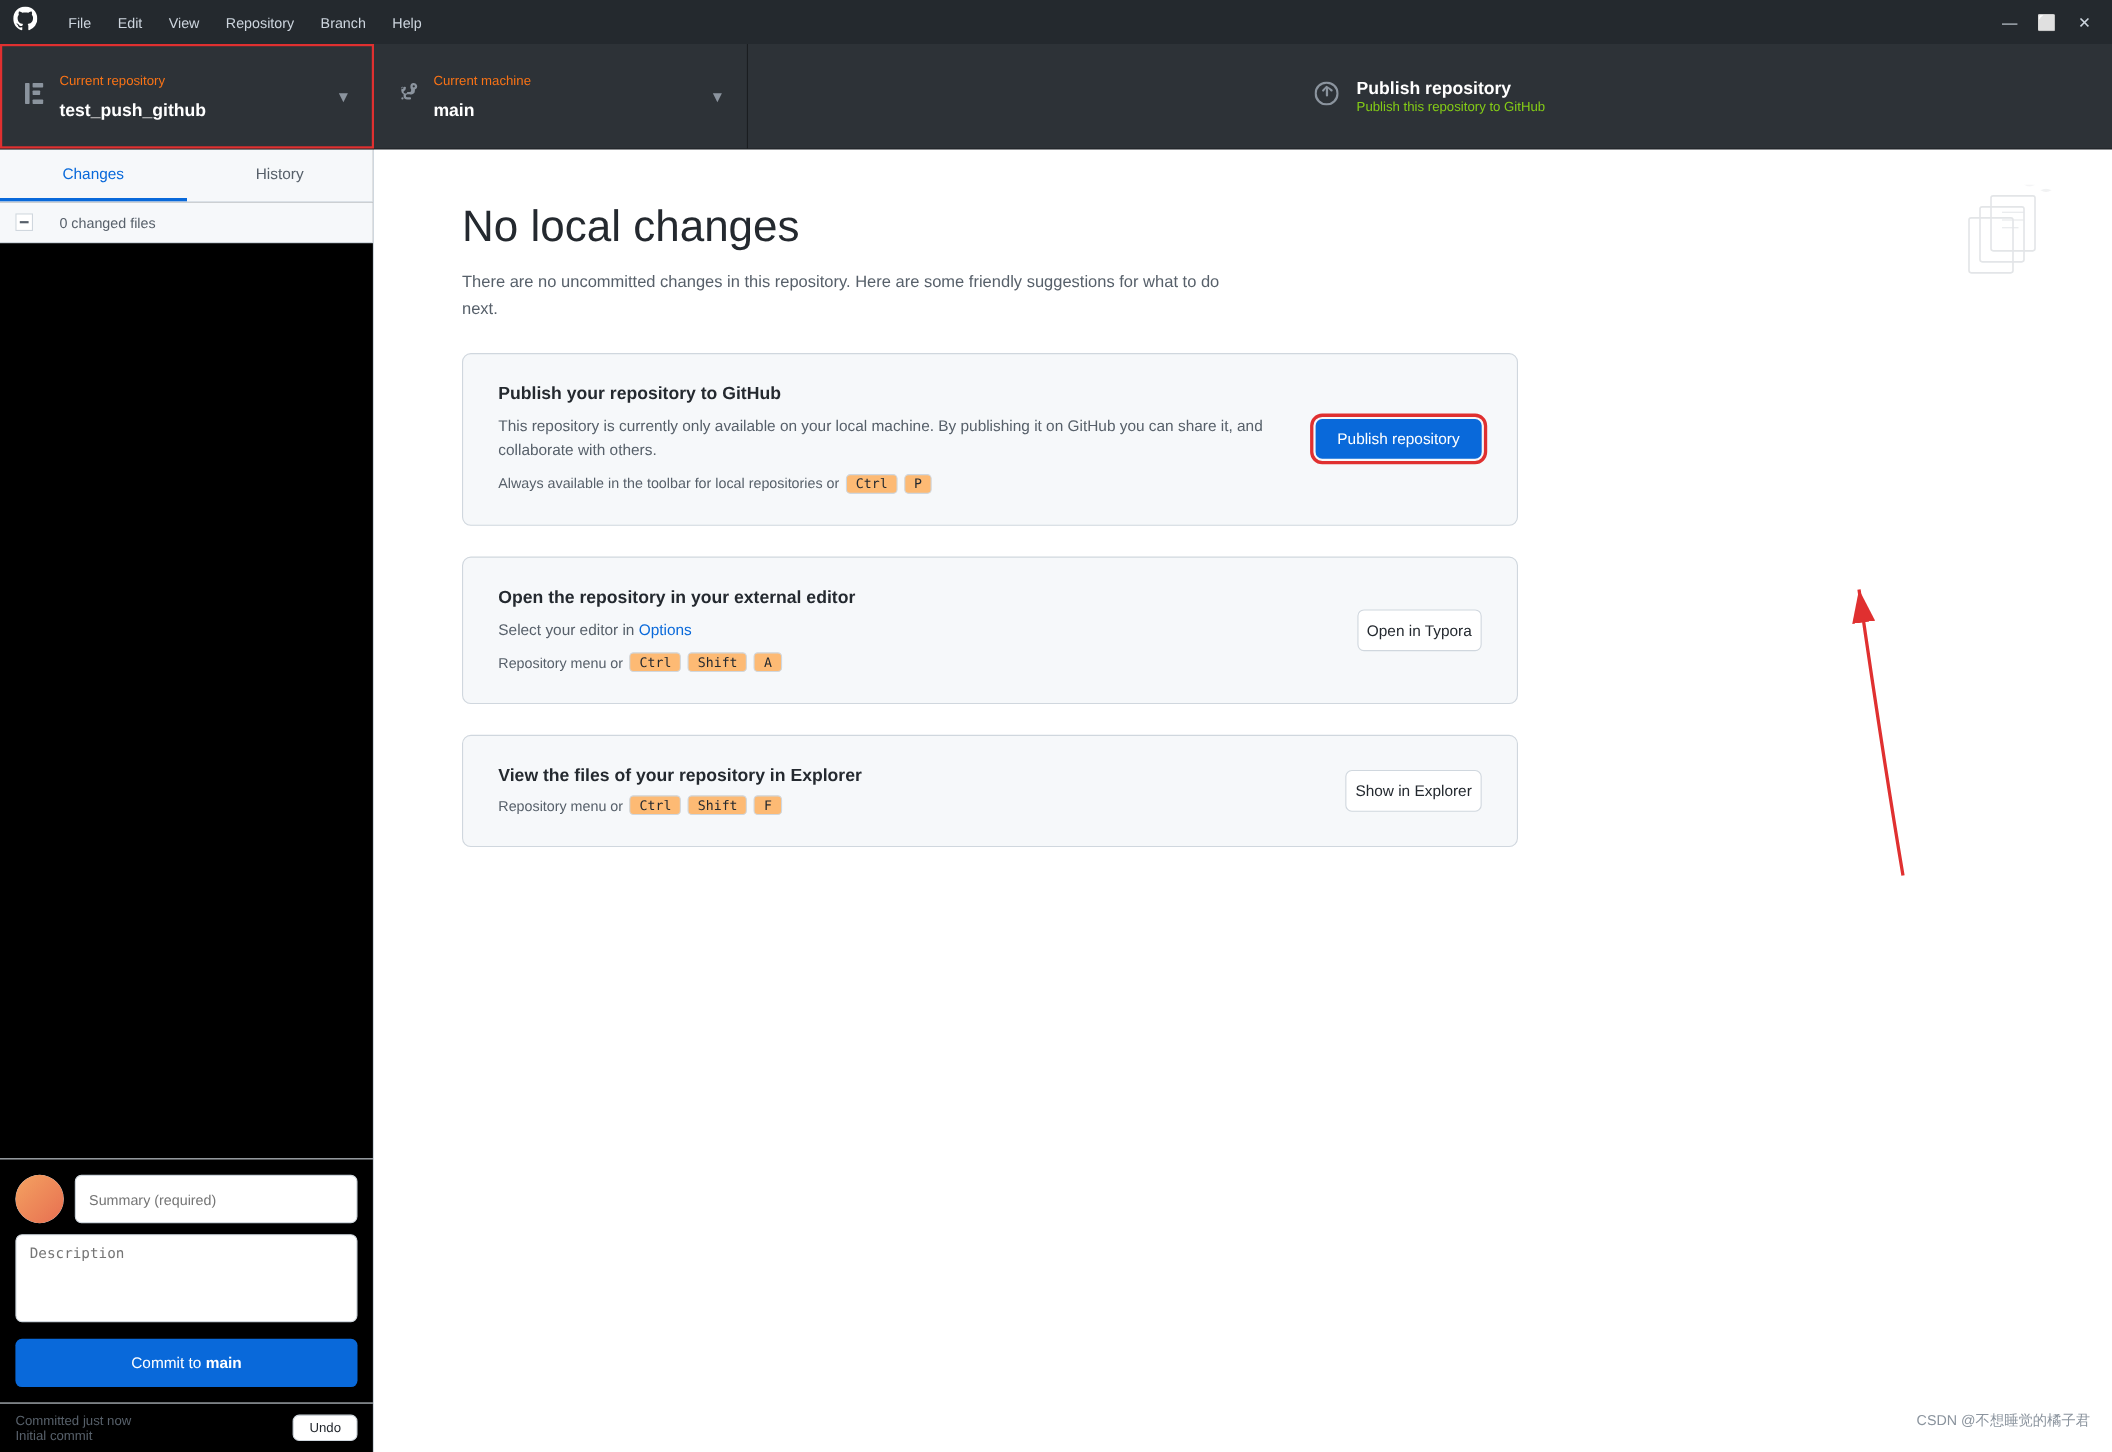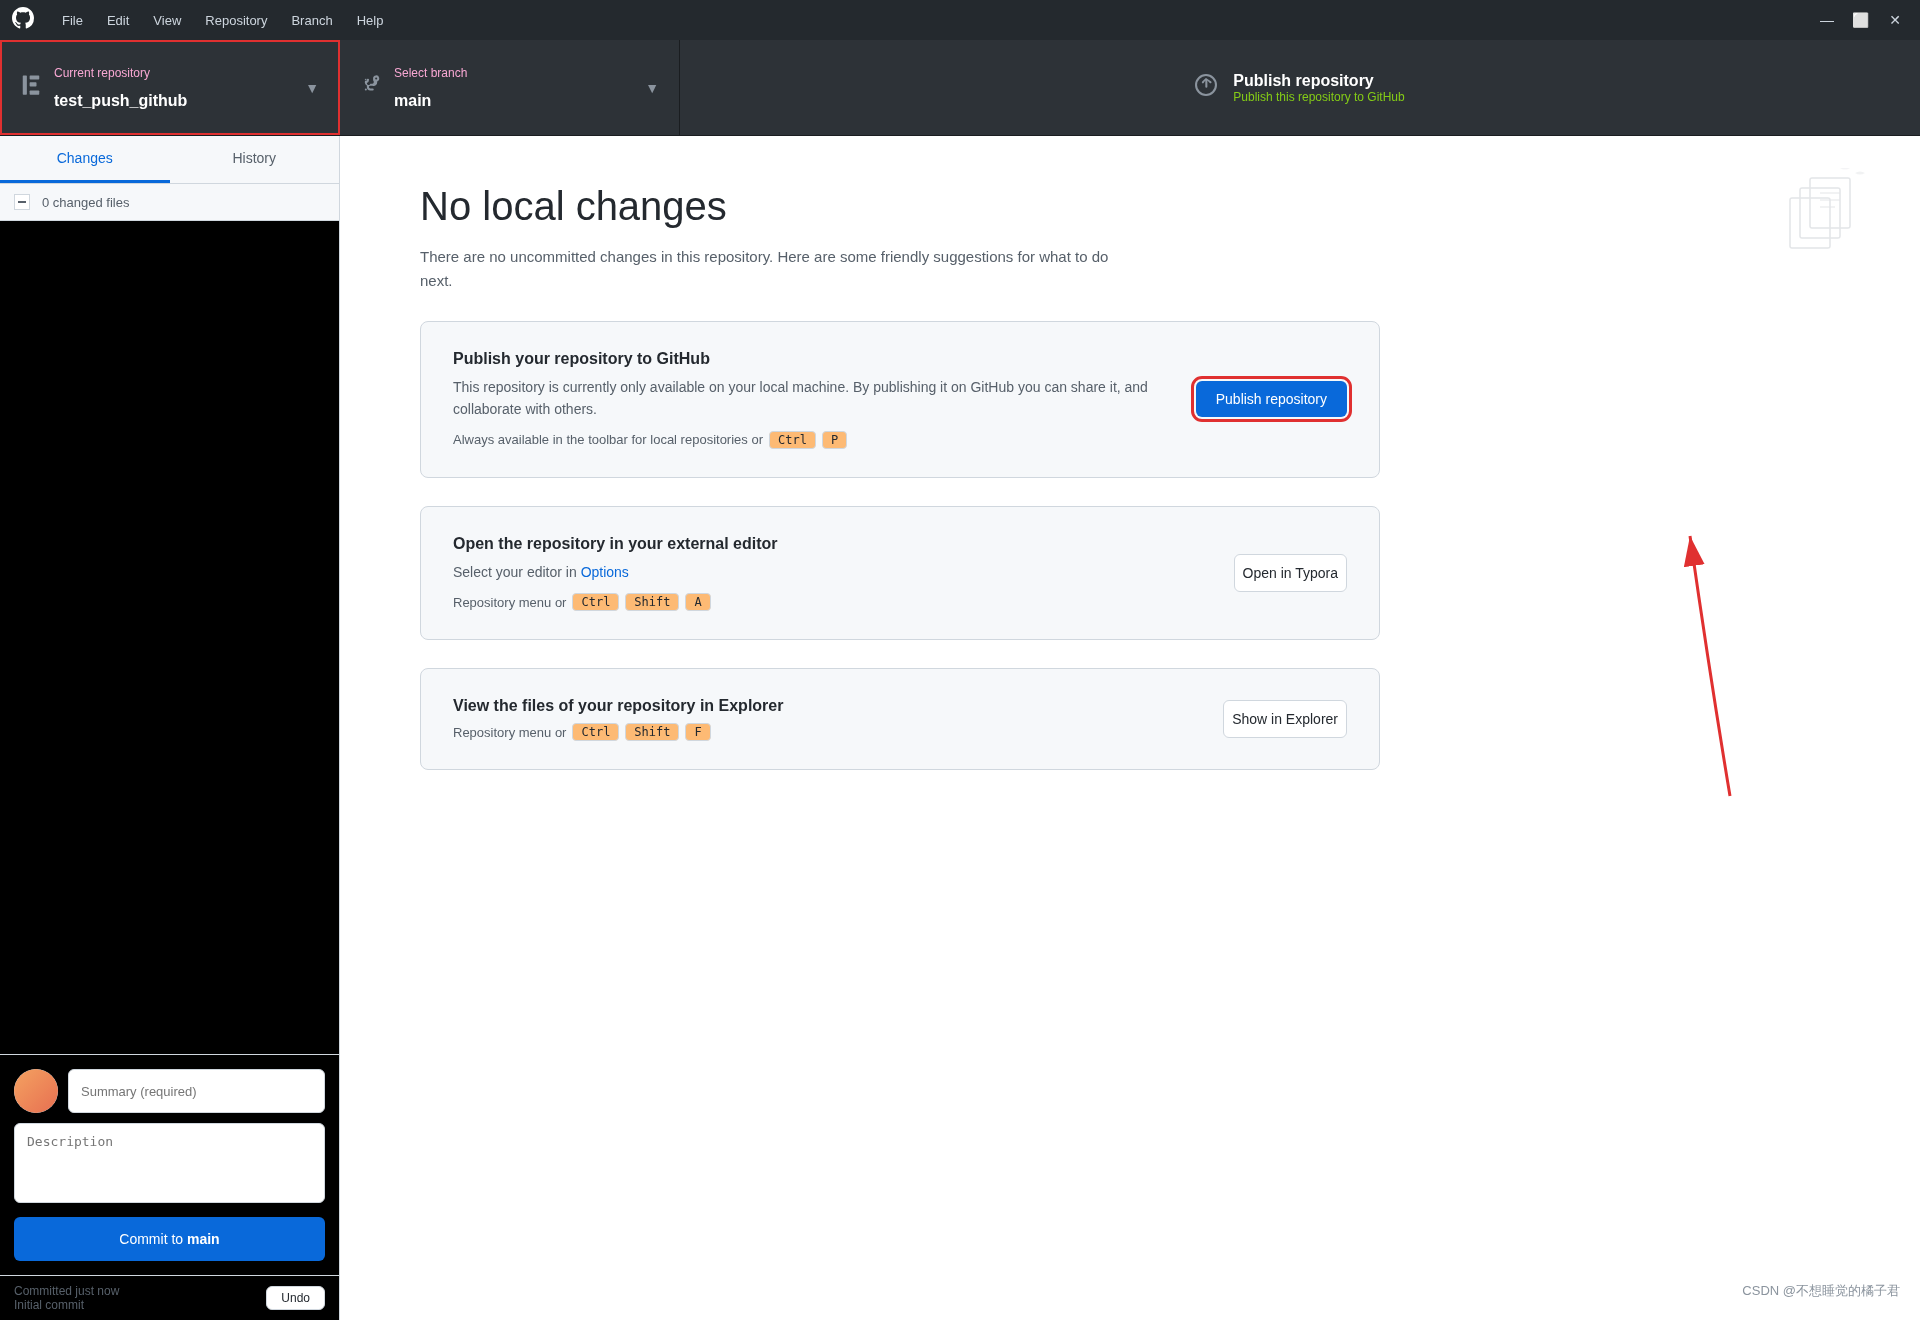--- a/index.html
+++ b/index.html
@@ -77,21 +77,21 @@
       outline-offset: -2px;
     }
     .toolbar-section-icon {
       margin-right: 12px;
       color: #8b949e;
       font-size: 22px;
     }
     .toolbar-section-content { flex: 1; }
     .toolbar-label {
       font-size: 12px;
-      color: #f9a8d4;
+      color: #f97316;
       margin-bottom: 12px;
     }
     .toolbar-value {
       font-size: 16px;
       color: #ffffff;
       font-weight: 600;
     }
     .toolbar-arrow {
       color: #8b949e;
       font-size: 14px;
@@ -153,20 +153,21 @@
       color: #0969da;
       border-bottom: 3px solid #0969da;
       font-weight: 500;
     }
     .changed-files-bar {
       display: flex;
       align-items: center;
       padding: 10px 14px;
       border-bottom: 1px solid #d0d7de;
       background: #f6f8fa;
+      gap: 12px;
     }
     .changed-files-checkbox {
       width: 16px;
       height: 16px;
       border: 1px solid #d0d7de;
       background: white;
       margin-right: 12px;
       display: flex;
       align-items: center;
       justify-content: center;
@@ -413,21 +414,21 @@
     <span class="toolbar-arrow">▼</span>
   </div>
 
   <div class="toolbar-section">
     <span class="toolbar-section-icon">
       <svg width="22" height="22" viewBox="0 0 16 16" fill="#8b949e">
         <path d="M11.75 2.5a.75.75 0 100 1.5.75.75 0 000-1.5zm-2.25.75a2.25 2.25 0 113 2.122V6A2.5 2.5 0 019 8.5H7.5a1 1 0 000 2h1.75a.75.75 0 010 1.5H7.5A2.5 2.5 0 015 9.5V8.372a2.25 2.25 0 01-1.5-2.122v-.5a2.25 2.25 0 013-2.122V4.5a2.25 2.25 0 01-1.5 2.122V6.5A1 1 0 007.5 7H9A1 1 0 0010 6v-.628a2.25 2.25 0 01-.5-1.622zM4.25 3.5a.75.75 0 100 1.5.75.75 0 000-1.5zM4.25 10.5a.75.75 0 100 1.5.75.75 0 000-1.5z"></path>
       </svg>
     </span>
     <div class="toolbar-section-content">
-      <div class="toolbar-label">Select branch</div>
+      <div class="toolbar-label">Current machine</div>
       <div class="toolbar-value">main</div>
     </div>
     <span class="toolbar-arrow">▼</span>
   </div>
 
   <div class="toolbar-publish">
     <span class="publish-icon">
       <svg width="22" height="22" viewBox="0 0 16 16" fill="#8b949e">
         <path d="M8 0a8 8 0 100 16A8 8 0 008 0zM1.5 8a6.5 6.5 0 1113 0 6.5 6.5 0 01-13 0zm6-3.25v4.5a.75.75 0 001.5 0v-4.5l1.72 1.72a.75.75 0 101.06-1.06L8.53 3.22a.75.75 0 00-1.06 0L5.22 5.47a.75.75 0 101.06 1.06L7.5 4.75z"></path>
       </svg>

